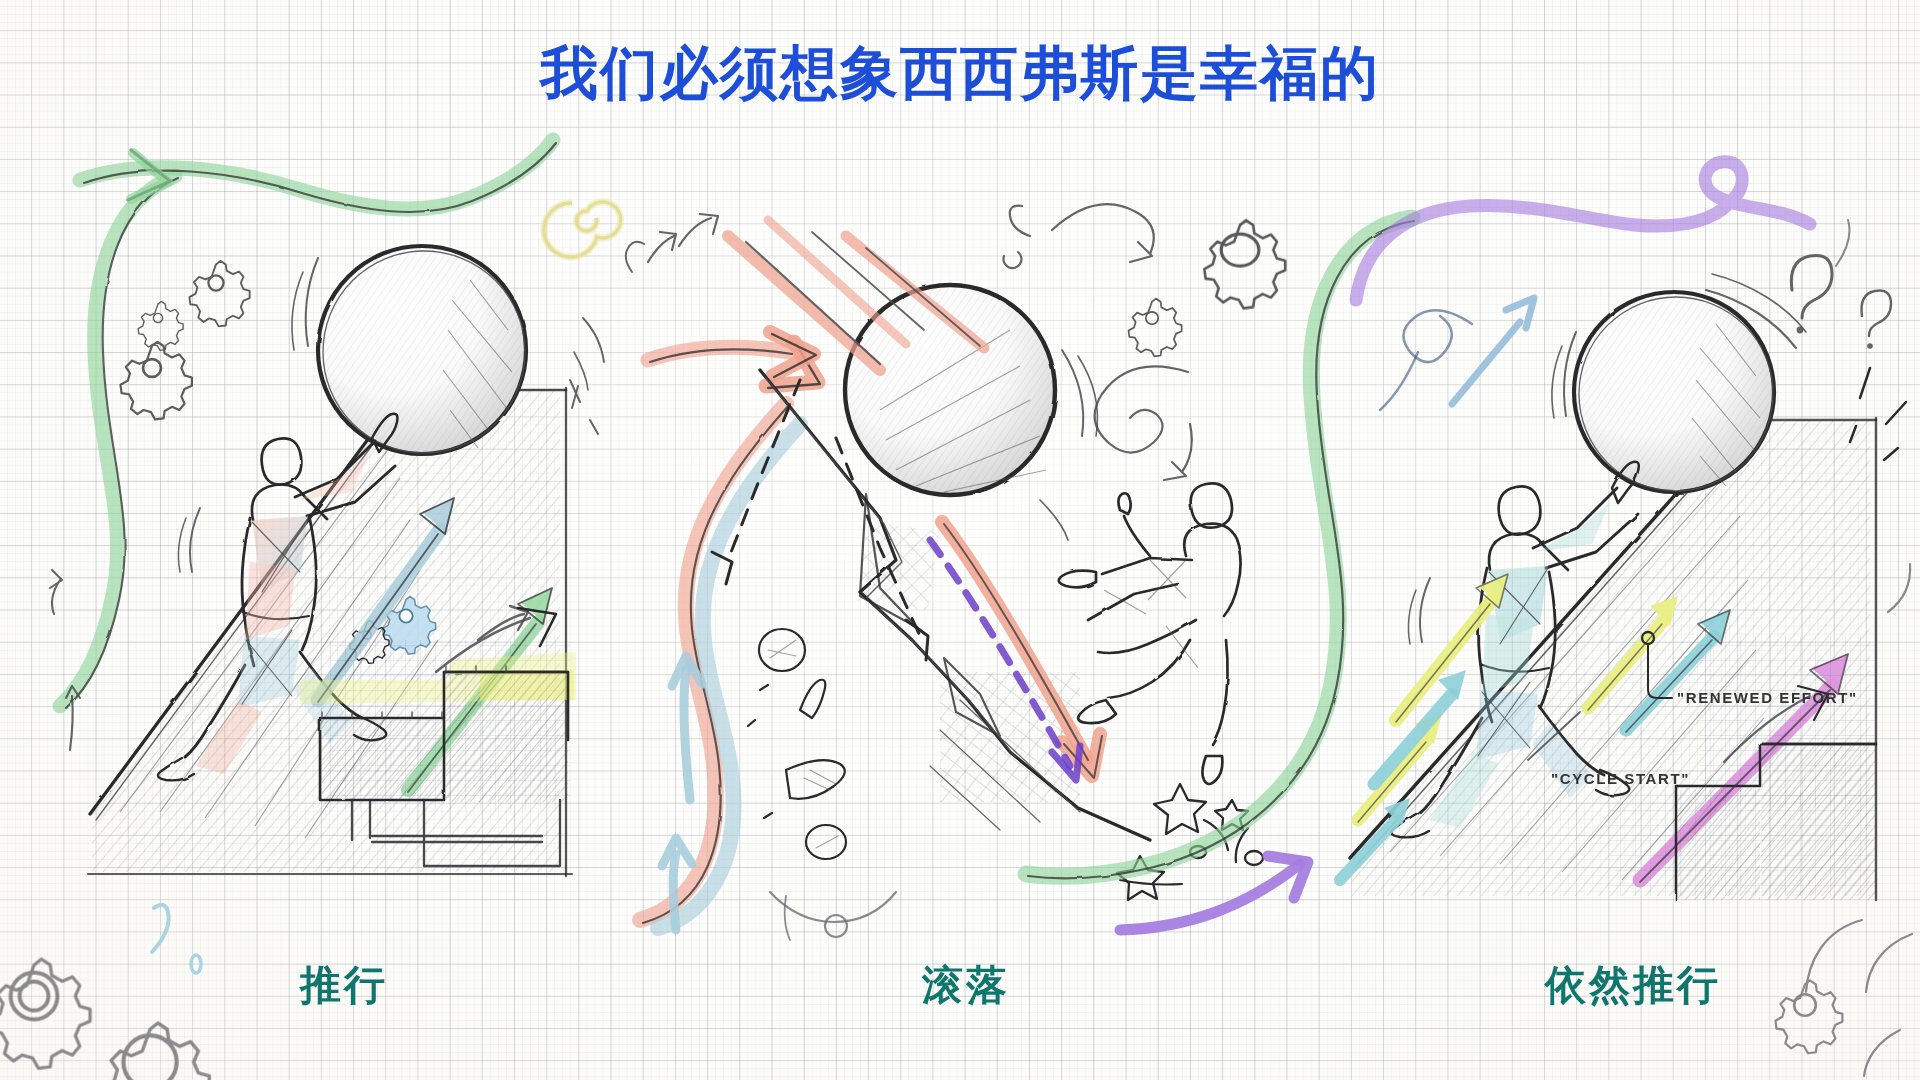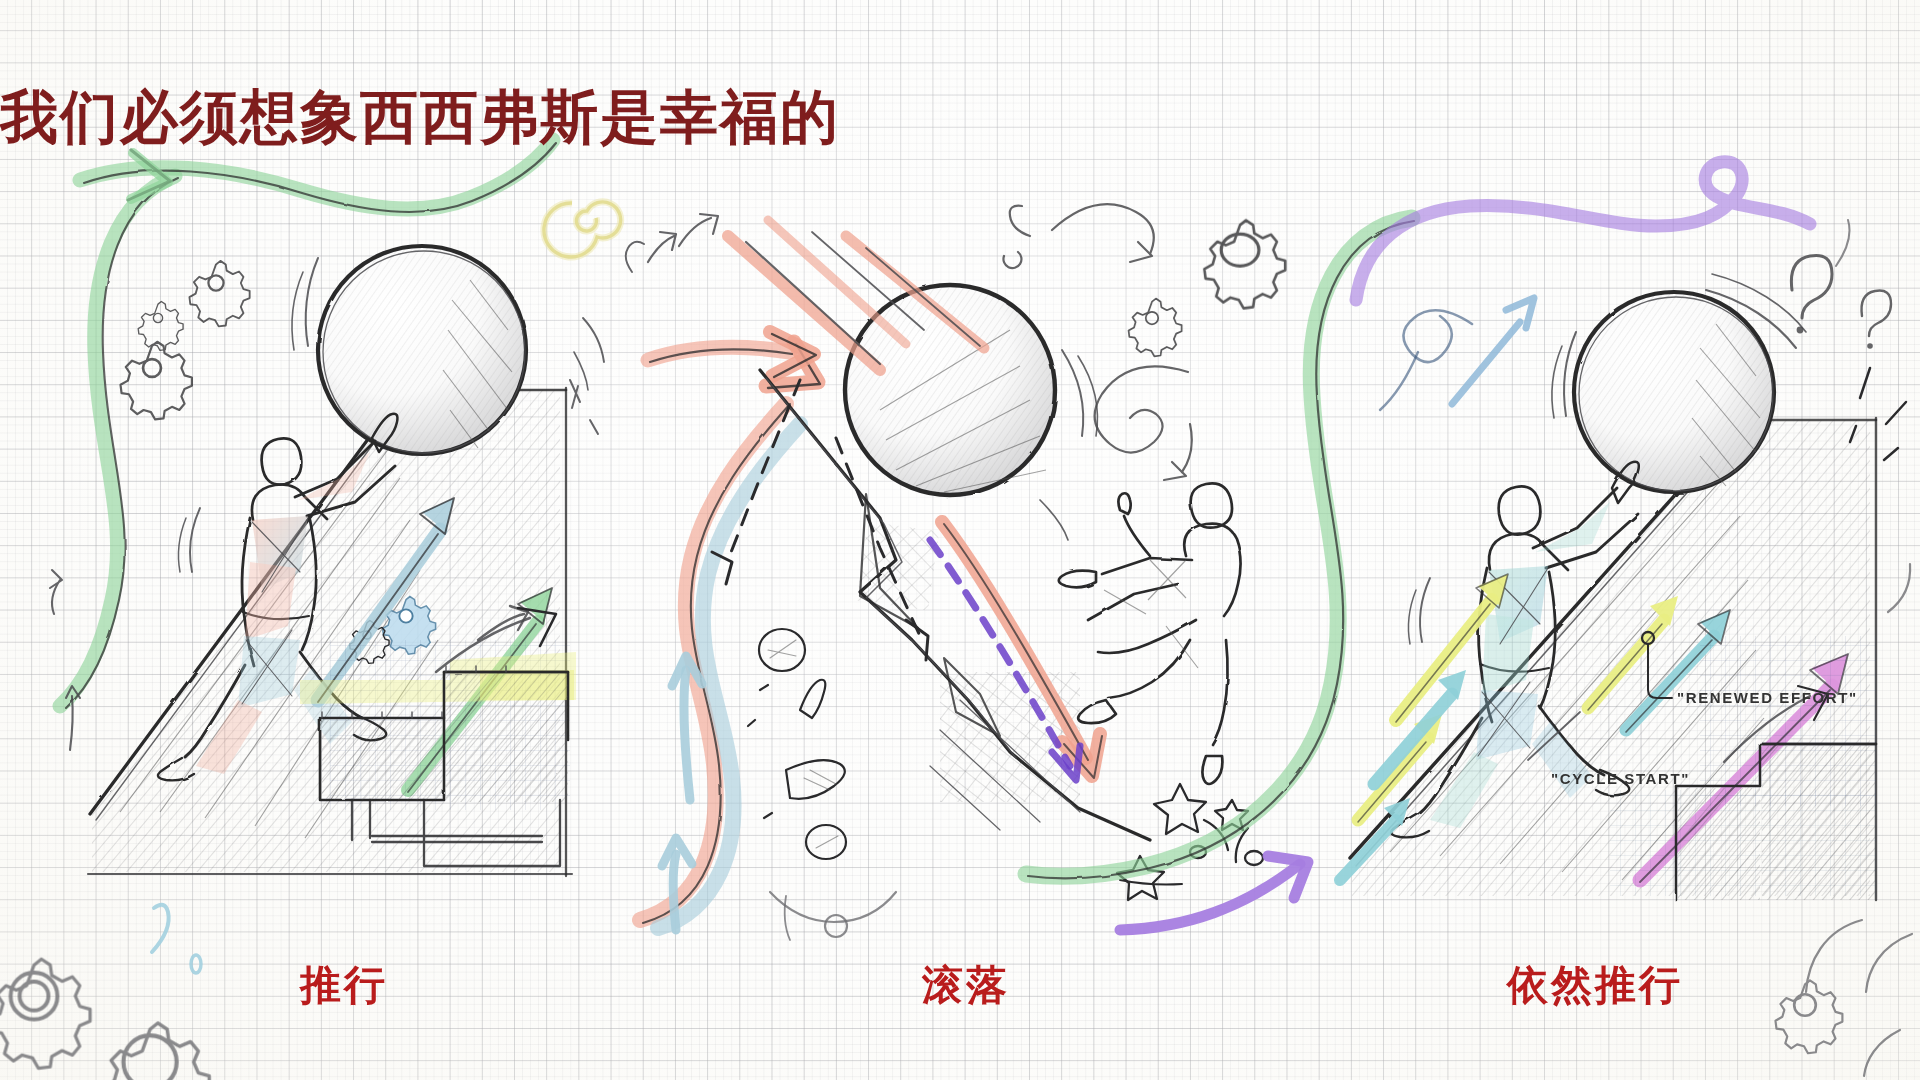--- a/index.html
+++ b/index.html
@@ -16,29 +16,29 @@
       linear-gradient(to bottom, rgba(150,152,158,.40) 1.1px, transparent 1.1px),
       linear-gradient(to right, rgba(170,172,178,.16) .7px, transparent .7px),
       linear-gradient(to bottom, rgba(170,172,178,.16) .7px, transparent .7px);
     background-size:32.2px 32.2px,32.2px 32.2px,8.05px 8.05px,8.05px 8.05px;
     background-position:-1px -2px,-1px -2px,-1px -2px,-1px -2px;}
   .paper-warm{position:absolute;inset:0;
     background:radial-gradient(ellipse at 50% 40%,rgba(255,255,255,.55) 0%,rgba(252,251,246,.1) 60%,rgba(246,244,236,.5) 100%);
     pointer-events:none;}
 
   
-  .title{position:absolute;left:0;right:0;top:44px;
-    font-size:58px;font-weight:700;color:#7f1d1d;letter-spacing:2px;
-    font-family:"Liberation Sans","DejaVu Sans",sans-serif;line-height:1;margin-top:44px;}
+  .title{position:absolute;left:0;right:0;top:44px;text-align:center;
+    font-size:58px;font-weight:700;color:#1d4ed8;letter-spacing:2px;
+    font-family:"Liberation Sans","DejaVu Sans",sans-serif;line-height:1;}
 
   
-  .caption{position:absolute;font-size:41px;font-weight:700;color:#b91c1c;letter-spacing:3px;white-space:nowrap;}
+  .caption{position:absolute;font-size:41px;font-weight:700;color:#0f766e;letter-spacing:3px;white-space:nowrap;}
   #cap0{left:300px;top:958px;}
   #cap1{left:922px;top:958px;}
-  #cap2{left:1507px;top:958px;text-align:center;}
+  #cap2{left:1545px;top:958px;text-align:center;}
 
   
   svg.art{position:absolute;left:0;top:0;width:1920px;height:1080px;overflow:visible;}
   .ink{fill:none;stroke:#2a2a2c;stroke-linecap:round;stroke-linejoin:round;}
   .ink-soft{fill:none;stroke:#4a4a4d;stroke-linecap:round;stroke-linejoin:round;opacity:.85;}
   .ink-light{fill:none;stroke:#6e6e72;stroke-linecap:round;stroke-linejoin:round;opacity:.8;}
   .hair{fill:none;stroke:#555;stroke-width:1.1;opacity:.55;}
   .blue-ink{fill:none;stroke:#3d5a80;stroke-linecap:round;stroke-linejoin:round;opacity:.62;}
   .hl{fill:none;stroke-linecap:round;stroke-linejoin:round;opacity:.62;}
   .tinytxt{font-family:"Liberation Sans","DejaVu Sans",sans-serif;

